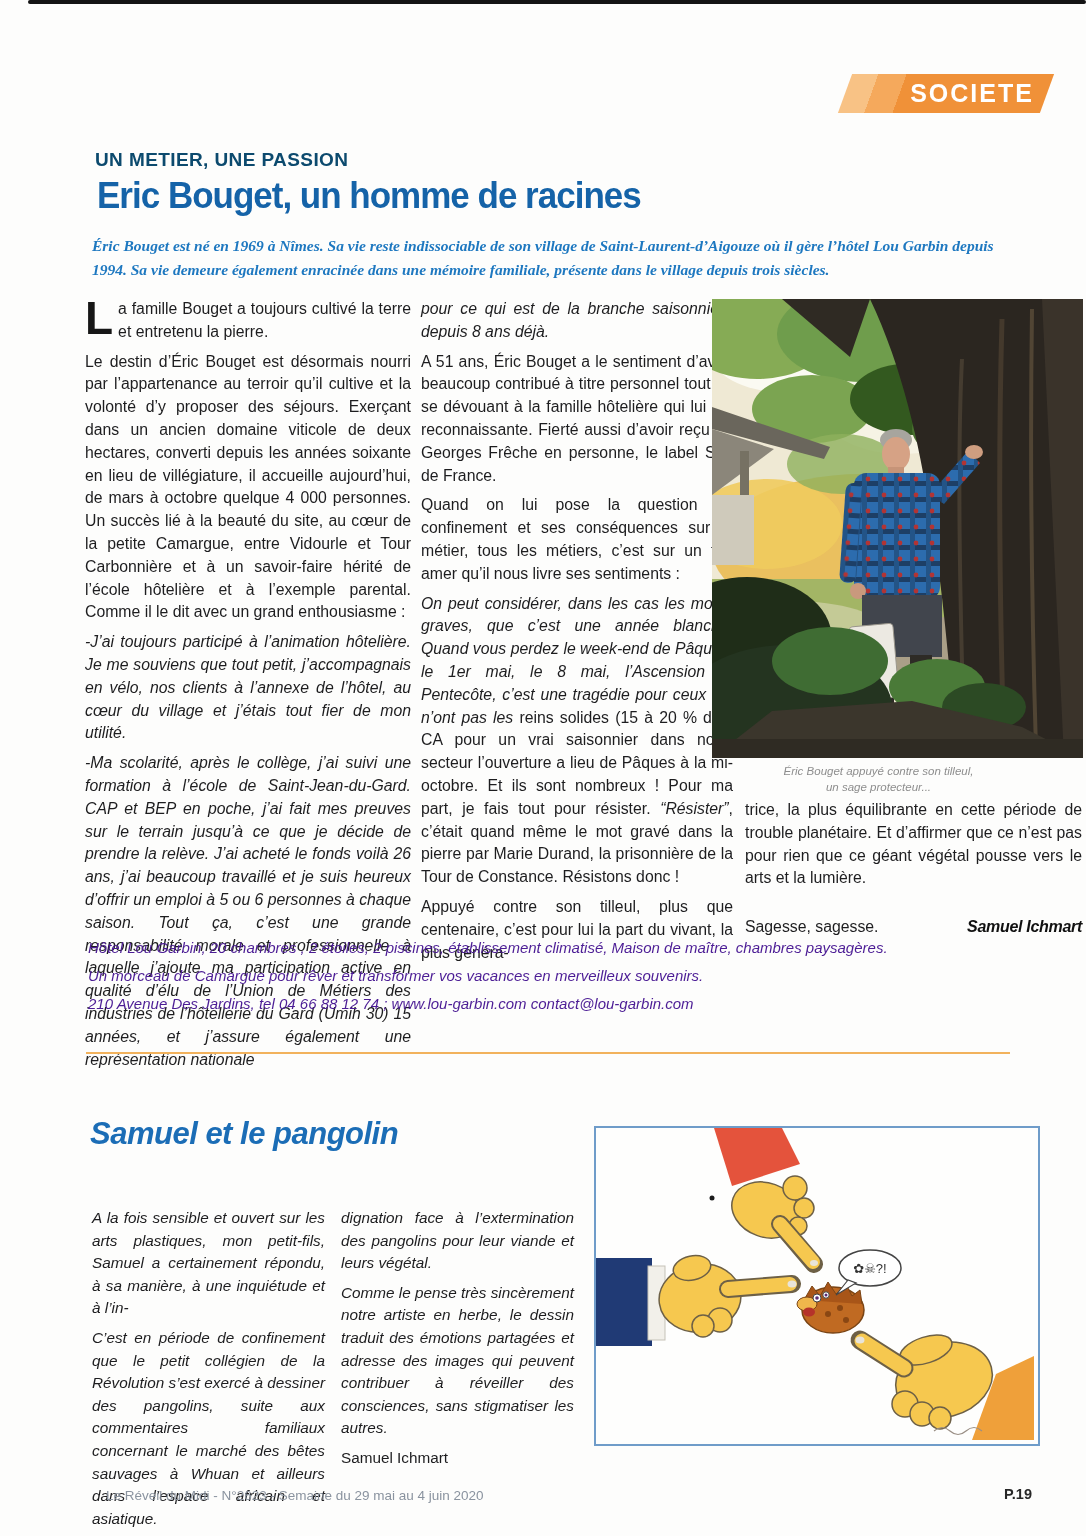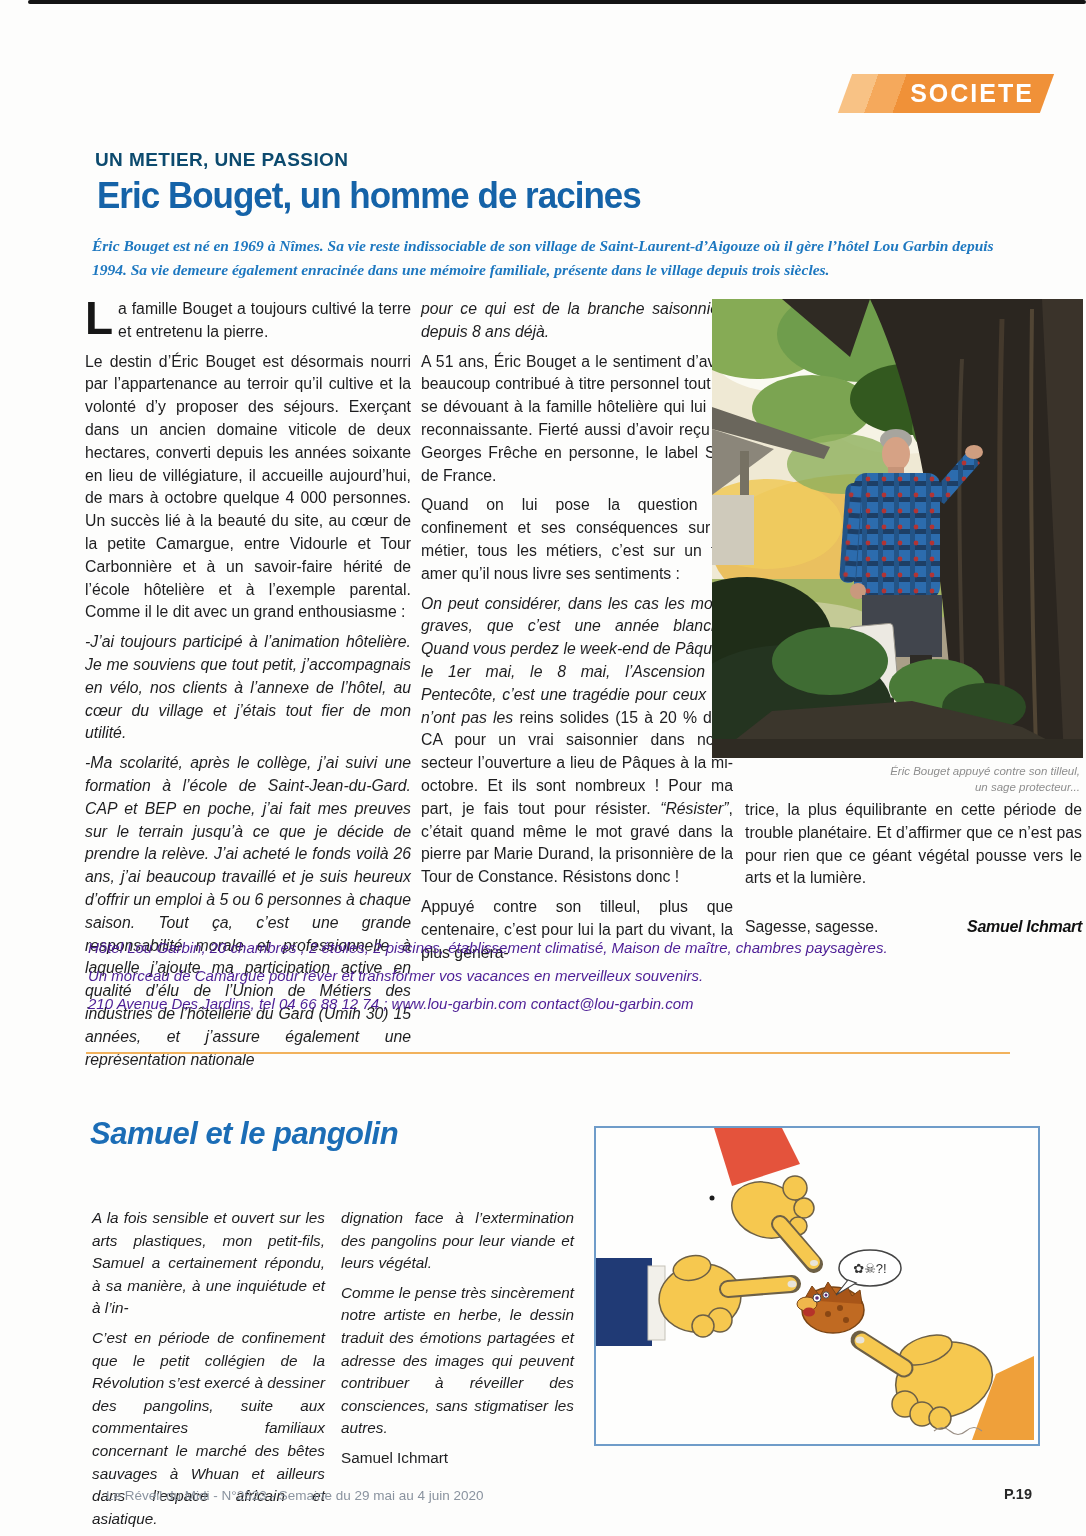--- a/index.html
+++ b/index.html
@@ -22,21 +22,21 @@
   
   .col{position:absolute;text-align:justify;font-size:15.8px;line-height:22.8px;}
   .col p{margin:0 0 7px 0;}
   .col1{left:85px;top:298px;width:326px;}
   .col2{left:421px;top:298px;width:312px;}
   .col3{left:745px;top:799px;width:337px;}
   .quote{font-style:italic;}
   .dropcap{float:left;font-size:46px;line-height:36px;font-weight:bold;margin:2px 5px 0 0;color:#161616;}
 
   .photo-frame{position:absolute;left:712px;top:299px;width:371px;height:459px;overflow:hidden;}
-  .caption{position:absolute;left:745px;top:764px;width:335px;text-align:right;font-size:11.5px;
+  .caption{position:absolute;left:711px;top:764px;width:335px;text-align:center;font-size:11.5px;
            font-style:italic;color:#8e8e8e;line-height:1.35;}
   .closing-row{display:flex;justify-content:space-between;align-items:baseline;margin-top:14px;}
   .closing{font-size:15.8px;margin-top:12px;}
   .byline-bold{font-size:16px;font-weight:bold;font-style:italic;letter-spacing:-.3px;color:#111;}
 
   .hotel{position:absolute;left:88px;top:934px;width:890px;font-size:15px;font-style:italic;color:#4c1d95;line-height:1.85;}
   .divider{position:absolute;left:86px;top:1052px;width:924px;height:2px;background:#f2b25c;}
 
   .pangolin-title{position:absolute;left:90px;top:1116px;font-size:31px;font-weight:bold;font-style:italic;
                   color:#1b6db6;letter-spacing:-.5px;}

